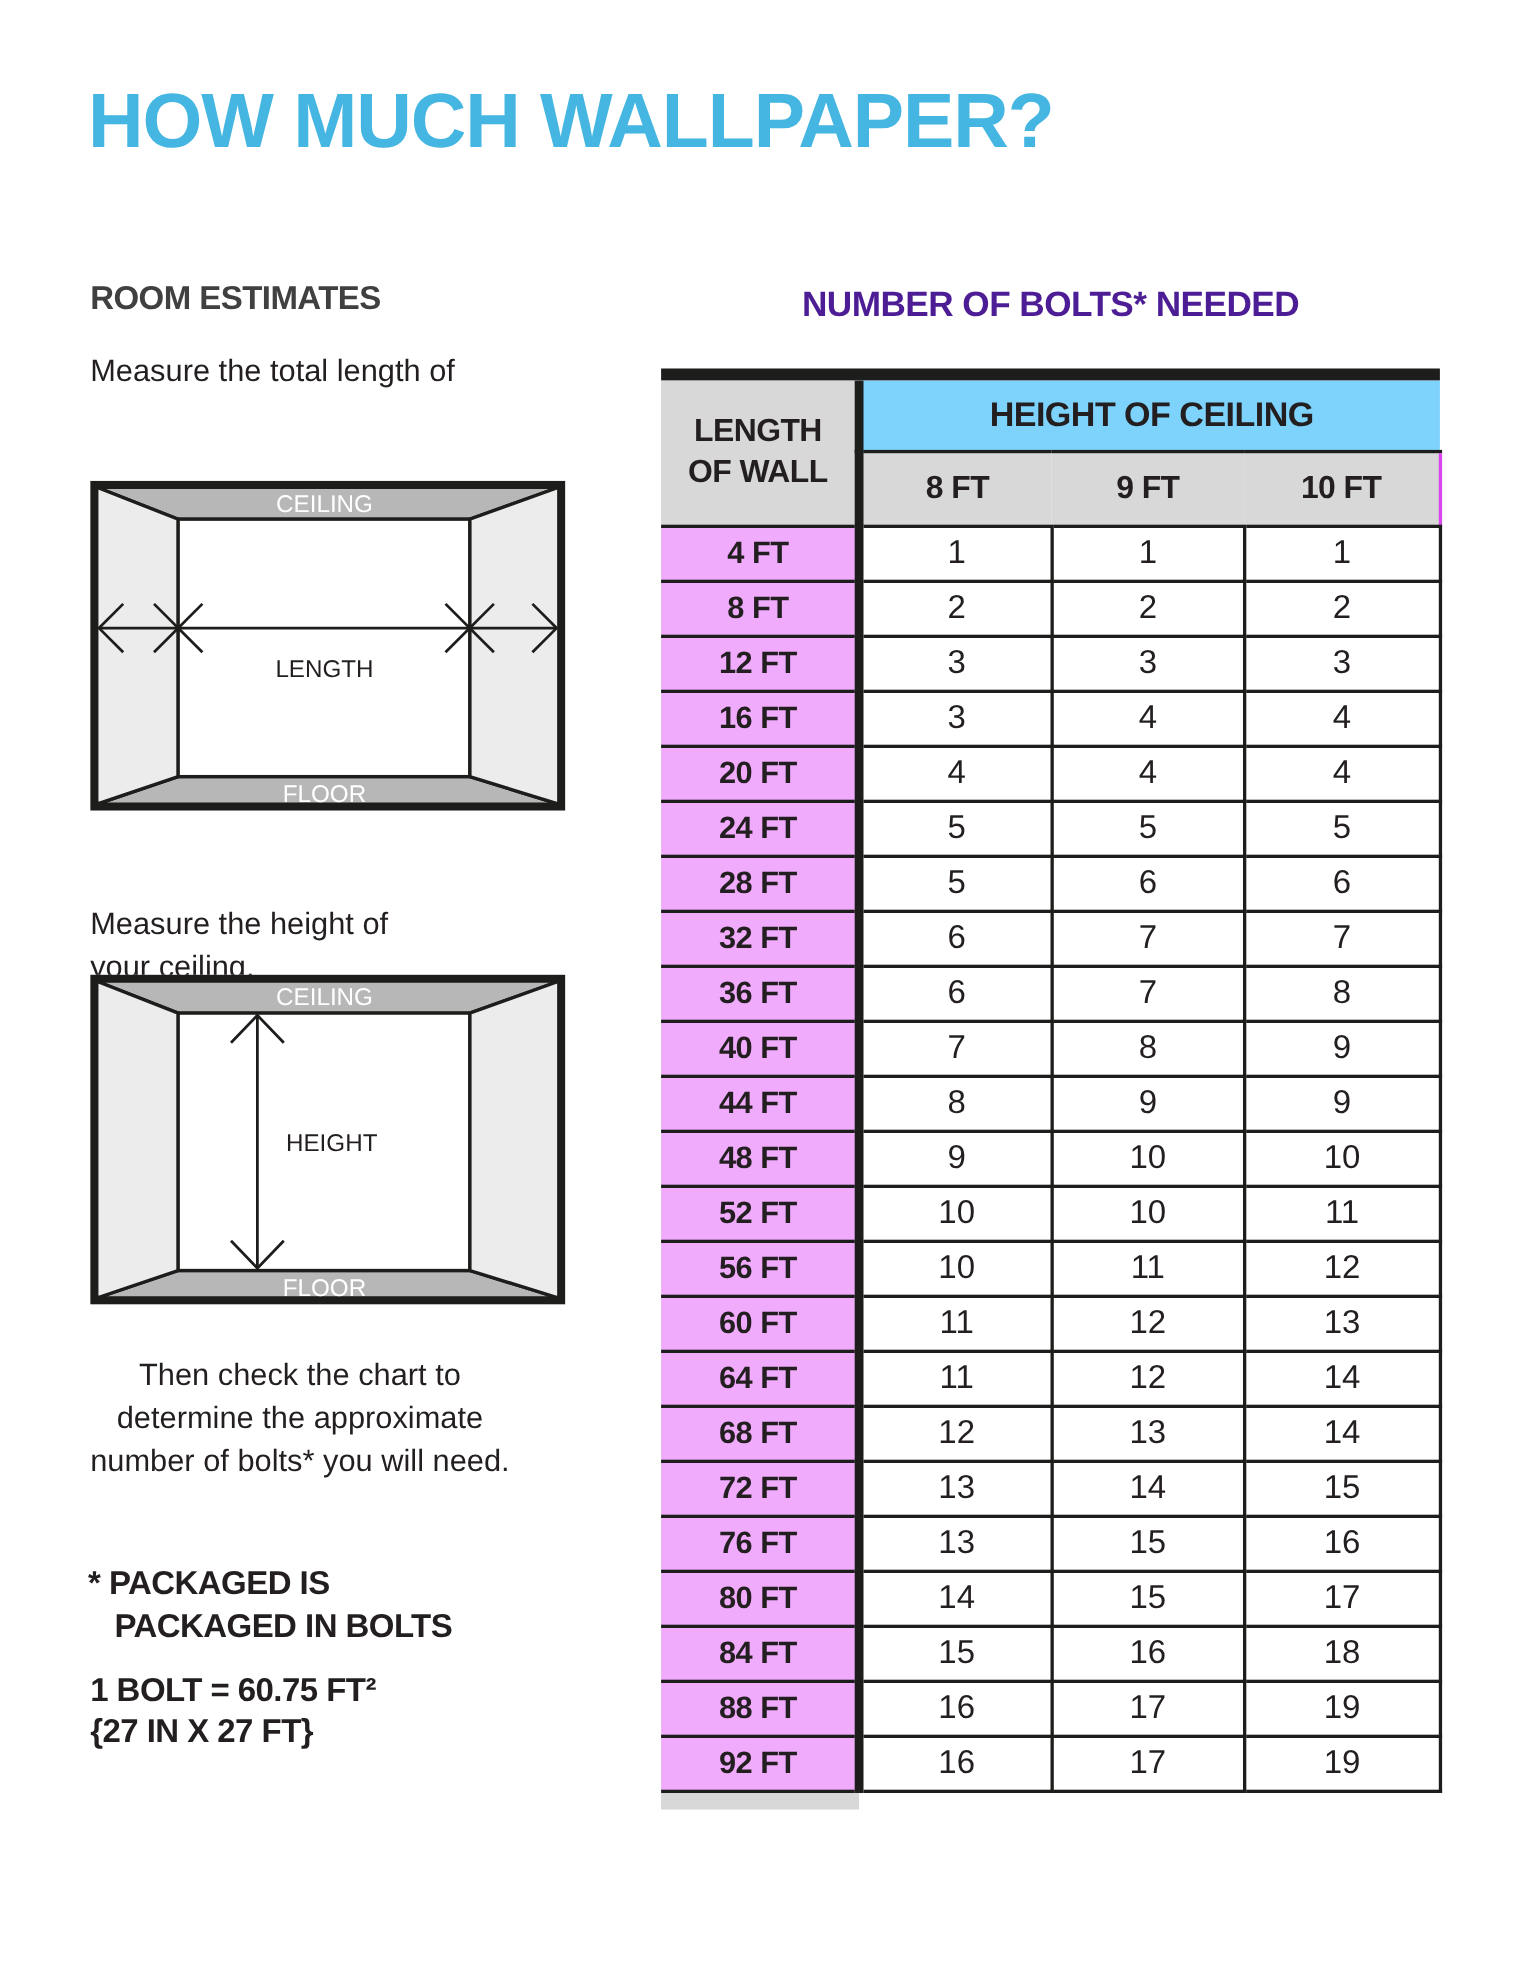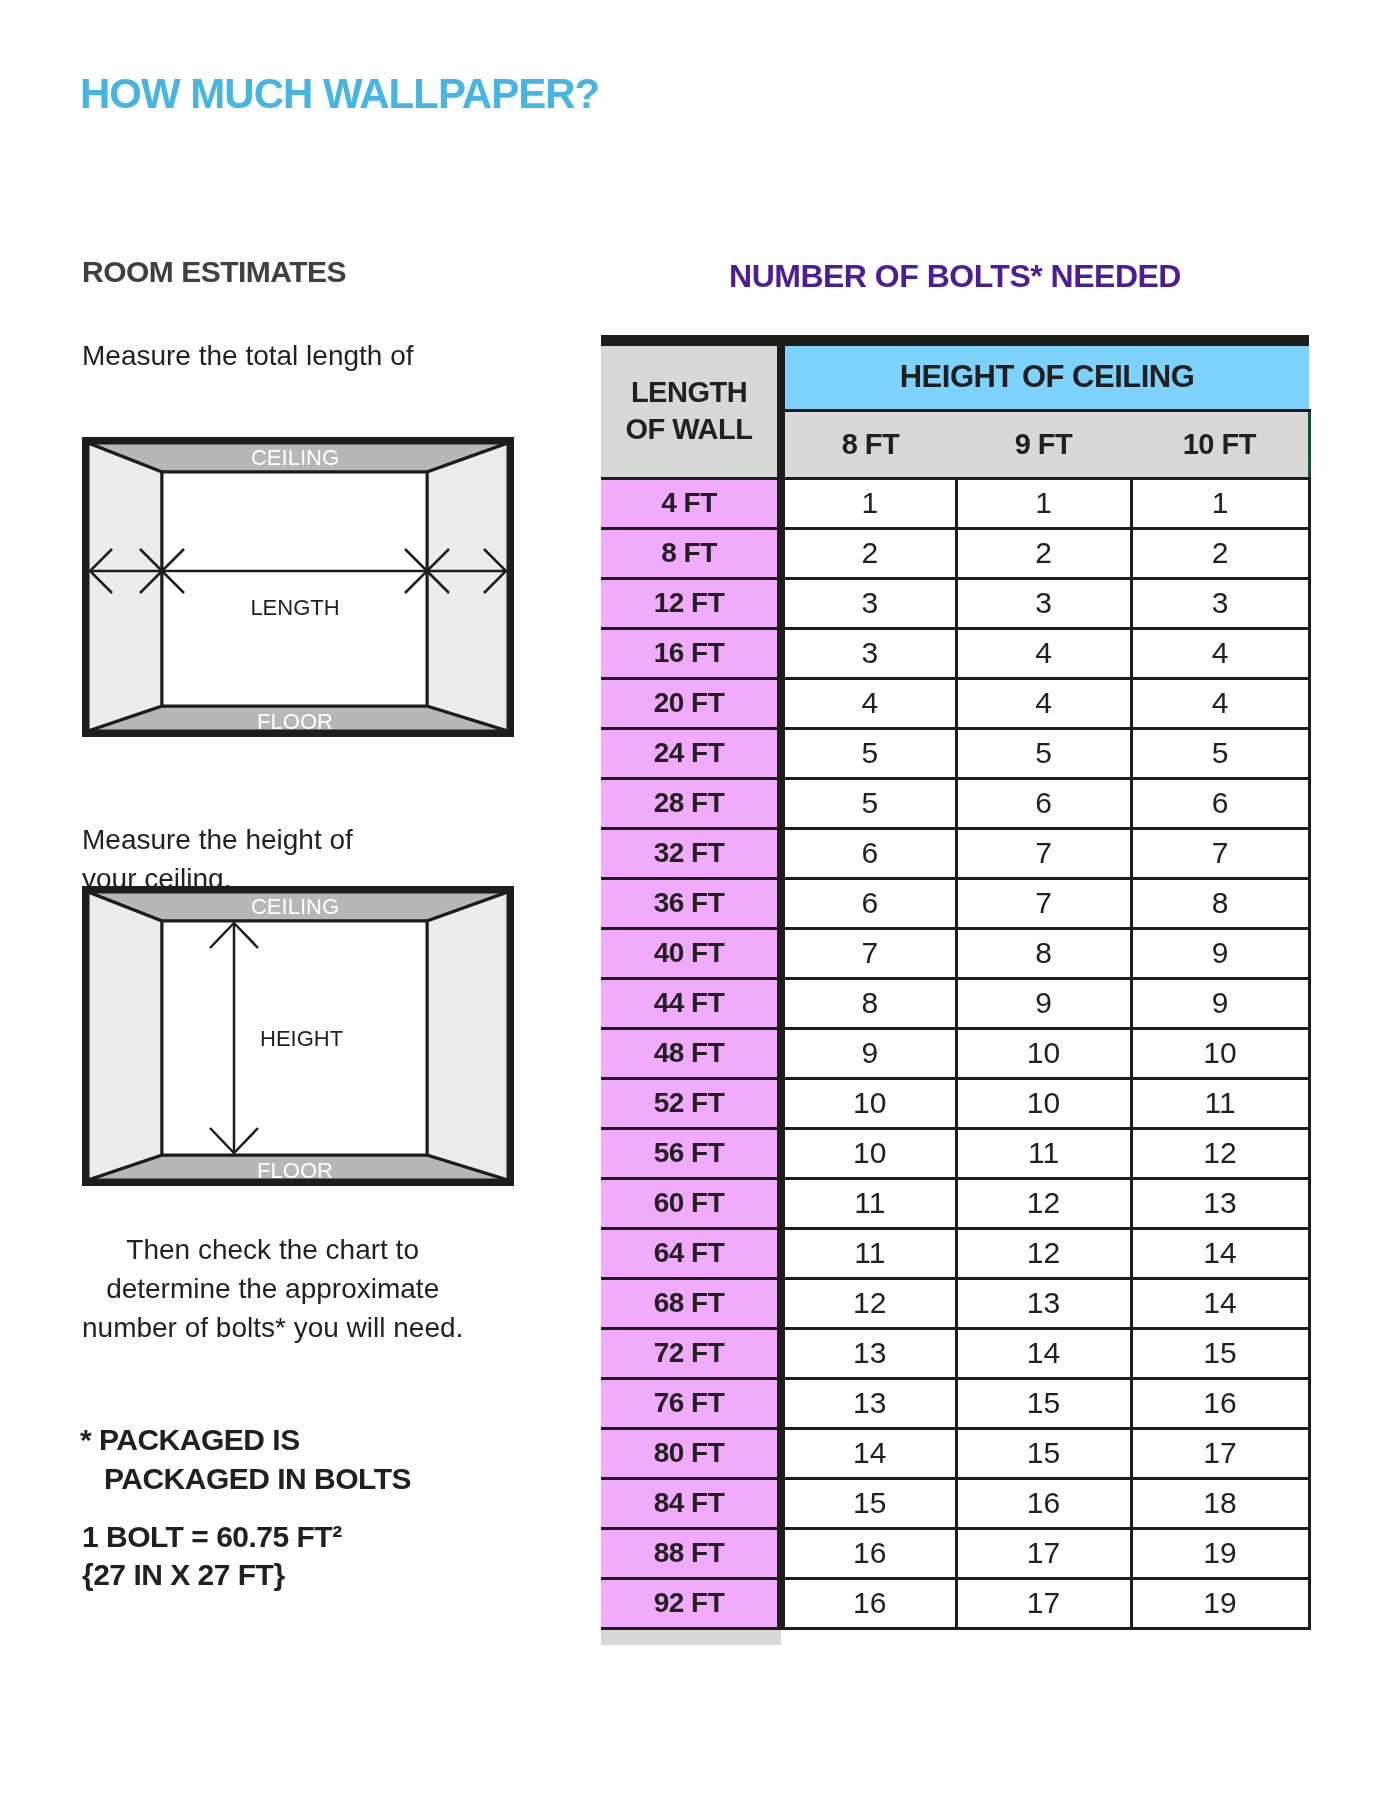--- a/index.html
+++ b/index.html
@@ -8,30 +8,30 @@
     position: relative;
     width: 1391px;
     height: 1800px;
     background: #ffffff;
     font-family: "Liberation Sans", "DejaVu Sans", sans-serif;
     color: #231f20;
     overflow: hidden;
   }
   .title {
     position: absolute; left: 80px; top: 70px;
-    font-size: 42px; font-weight: bold; letter-spacing: -1px;
+    font-size: 70px; font-weight: bold; letter-spacing: -1px;
     color: #45b6e2;
   }
   .section-heading {
     position: absolute; left: 82px; top: 255px;
     font-size: 30px; font-weight: bold; letter-spacing: -0.5px;
     color: #404040;
   }
   .para { position: absolute; left: 82px; font-size: 28px; line-height: 39px; color:#231f20; }
-  .para1 { top: 336px; }
+  .para1 { top: 317px; }
   .para2 { top: 820px; }
   .para3 { top: 1230px; text-align: center; }
   .diagram { position: absolute; left: 82px; width: 432px; height: 300px; }
   .diagram1 { top: 437px; }
   .diagram2 { top: 886px; }
   svg text { font-family: "Liberation Sans", "DejaVu Sans", sans-serif; }
   .footnote {
     position: absolute; left: 80px; top: 1420px;
     font-size: 30px; font-weight: bold; line-height: 39px; letter-spacing: -0.5px;
   }
@@ -55,21 +55,21 @@
     font-size: 29px; font-weight: bold; line-height: 1.3; letter-spacing: -0.5px;
   }
   .head-group {
     background: #7dd3fc; border: 0; border-bottom: 3px solid #1d1d1b;
     height: 64px; font-size: 31px; font-weight: bold; letter-spacing: -0.5px;
   }
   .head-sub {
     background: #d8d8d9; border: 0; border-bottom: 3px solid #1d1d1b;
     height: 68px; font-size: 29px; font-weight: bold; letter-spacing: -0.5px;
   }
-  .head-sub:last-child { border-right: 3px solid #14532d; margin-top: 47px; }
+  .head-sub:last-child { border-right: 3px solid #d946ef; margin-top: 47px; }
   td.rowlabel {
     background: #f0abfc;
     border: 3px solid #1d1d1b; border-left: 0; border-right: 8px solid #1d1d1b;
     font-size: 28px; font-weight: bold; height: 50px; letter-spacing: -0.5px;
   }
   td.val { border: 3px solid #1d1d1b; font-size: 30px; height: 50px; background:#ffffff; }
   .bottom-stub { width: 180px; height: 15px; background: #d8d8d9; }
 </style>
 </head>
 <body>

